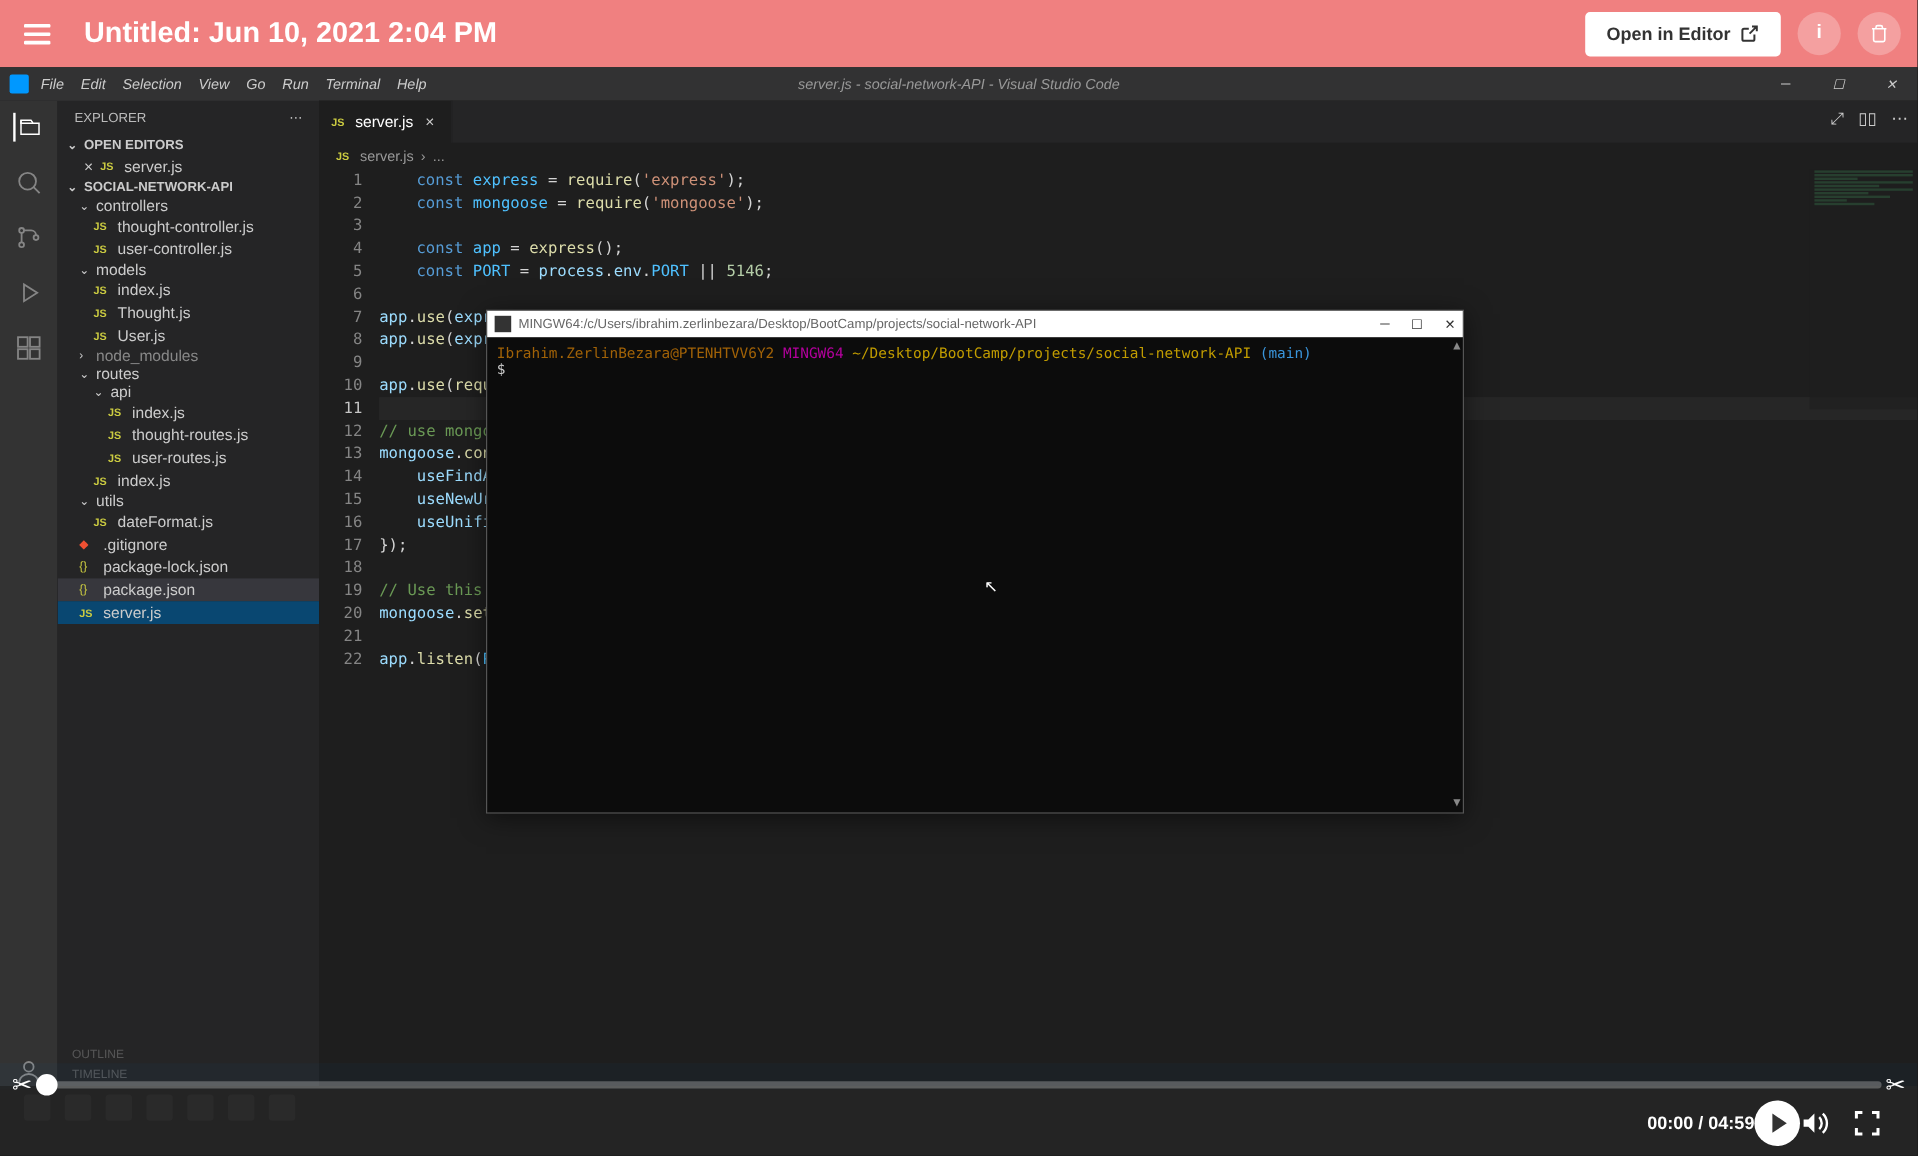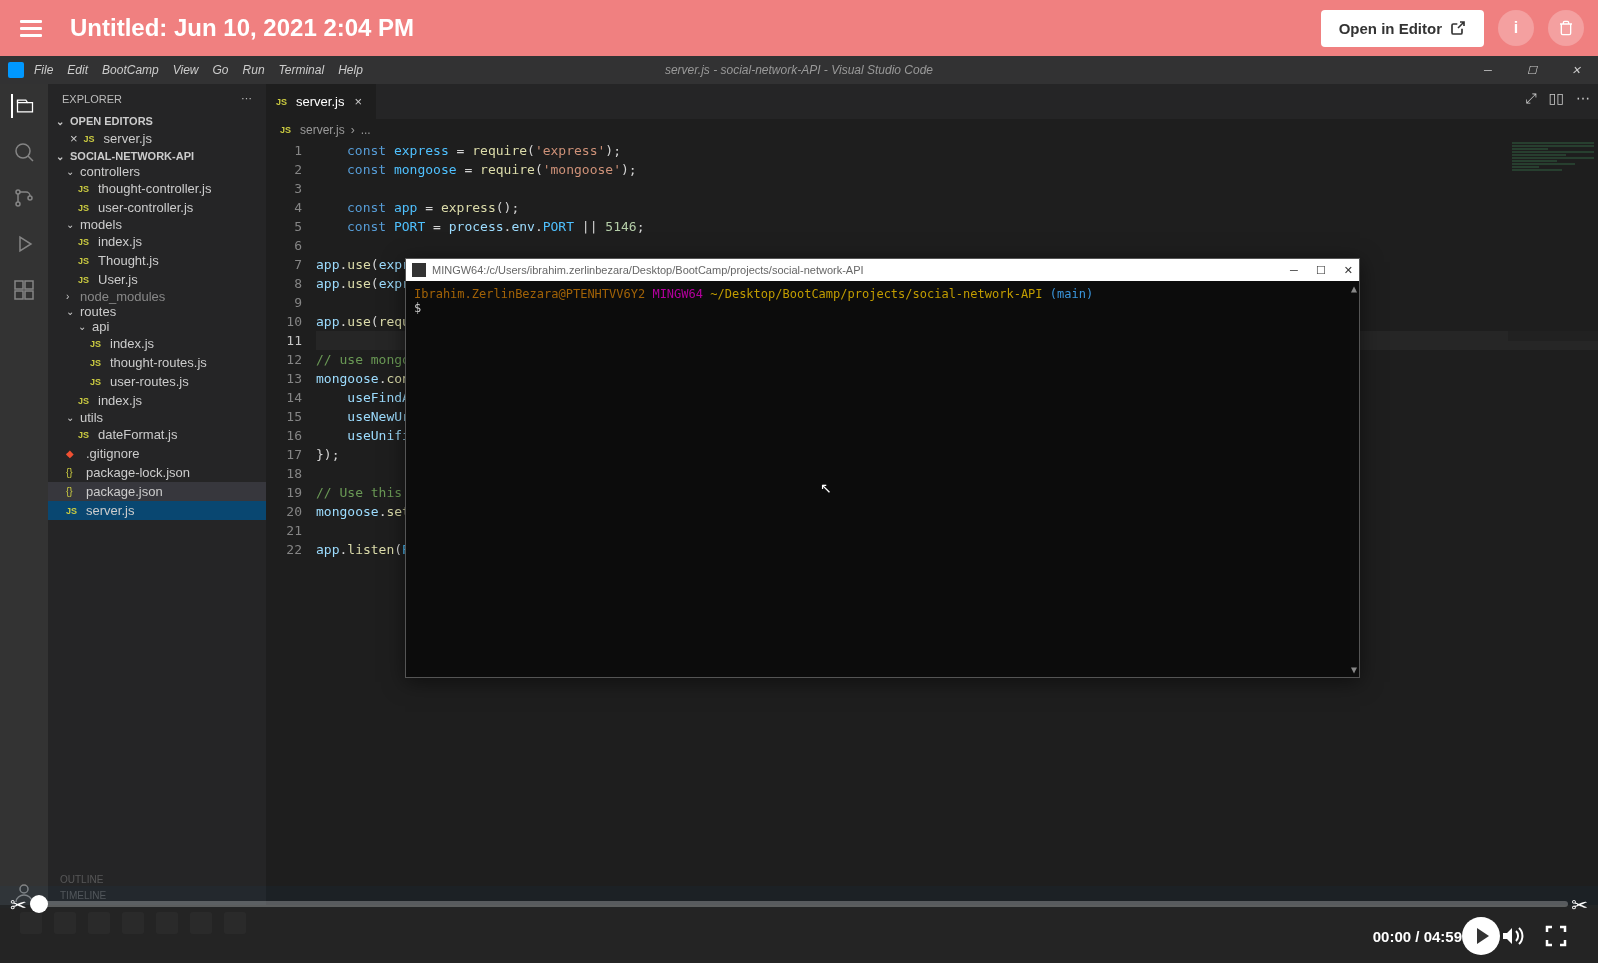--- a/index.html
+++ b/index.html
@@ -63,21 +63,21 @@
 .tok-str { color: #ce9178; }
 .tok-num { color: #b5cea8; }
 .tok-prop { color: #9cdcfe; }
 .tok-cm { color: #6a9955; }
 .tok-pl { color: #d4d4d4; }
 
 .minimap { position:absolute; right:0; top:57px; width:90px; height:200px; background:#1e1e1e; opacity:0.6;}
 .minimap-line { height:2px; margin:1px 4px; background:#4a6; opacity:0.4;}
 
 
-.terminal-window { position: absolute; left: 405px; top: 258px; width: 955px; height: 420px; background: #0c0c0c; border: 1px solid #555; box-shadow: 0 4px 20px rgba(0,0,0,0.5); z-index:10;}
+.terminal-window { position: absolute; left: 405px; top: 258px; width: 815px; height: 420px; background: #0c0c0c; border: 1px solid #555; box-shadow: 0 4px 20px rgba(0,0,0,0.5); z-index:10;}
 .terminal-titlebar { height: 22px; background: #fff; display: flex; align-items: center; padding: 0 6px; font-size: 11px; color: #666; justify-content:space-between;}
 .term-title-left { display:flex; align-items:center; gap:6px; overflow:hidden;}
 .term-icon { width:14px; height:14px; background:#333; display:inline-block;}
 .term-controls { display:flex; gap:18px; color:#333;}
 .terminal-body { padding: 6px 8px; font-family: Consolas, monospace; font-size: 12px; color: #ccc; height:calc(100% - 22px); position:relative;}
 .terminal-body .scroll-arrow { position:absolute; right:2px; font-size:10px; color:#888;}
 .term-green { color: #a16207; }
 .term-purple { color: #b4009e; }
 .term-cyan { color: #3a96dd; }
 .term-yellow { color: #c19c00; }
@@ -128,21 +128,21 @@
         </svg>
     </div>
   </div>
 </div>
 
 <div class="vscode-titlebar">
   <div class="vscode-logo"></div>
   <div class="menu-items">
     <span class="menu-item">File</span>
     <span class="menu-item">Edit</span>
-    <span class="menu-item">BootCamp</span>
+    <span class="menu-item">Selection</span>
     <span class="menu-item">View</span>
     <span class="menu-item">Go</span>
     <span class="menu-item">Run</span>
     <span class="menu-item">Terminal</span>
     <span class="menu-item">Help</span>
   </div>
   <div class="window-title-center">server.js - social-network-API - Visual Studio Code</div>
   <div class="window-controls">
     <div class="window-ctrl">─</div>
     <div class="window-ctrl">☐</div>

